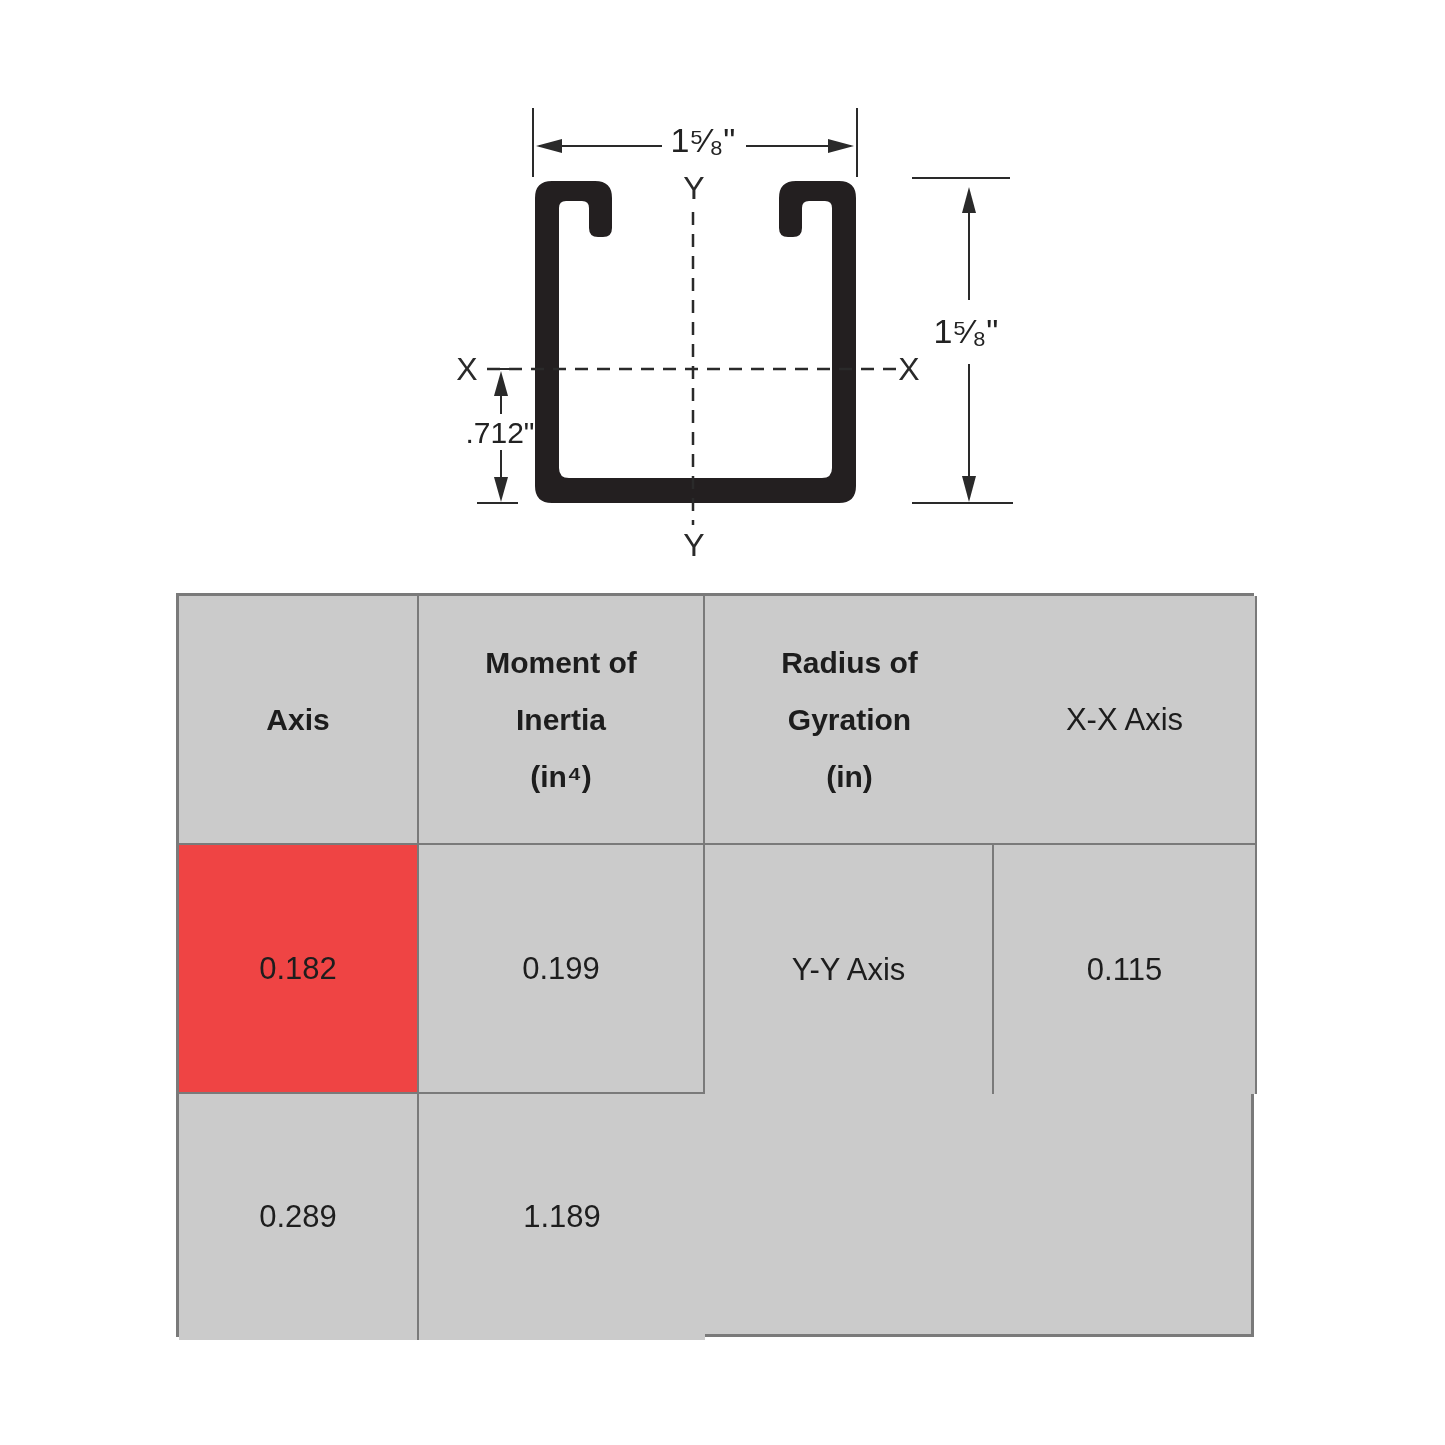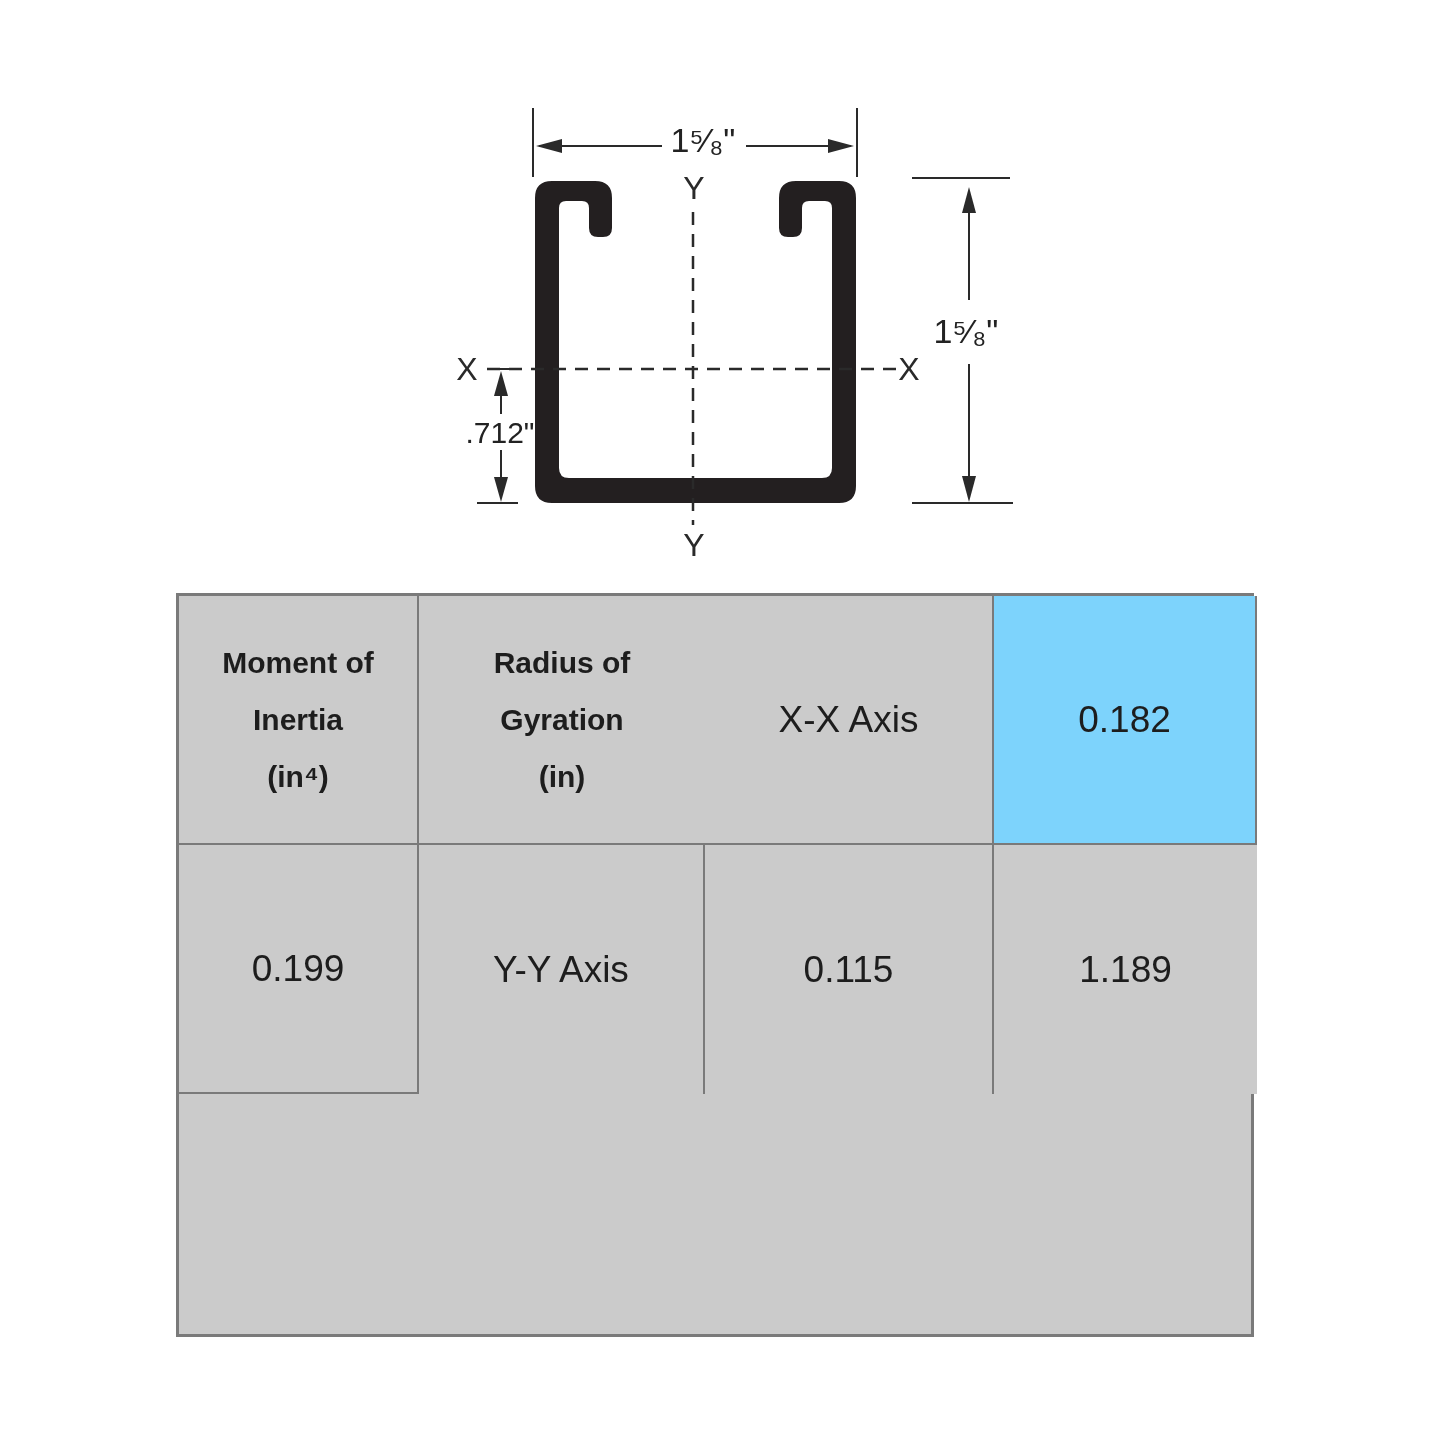--- a/index.html
+++ b/index.html
@@ -37,23 +37,23 @@
     border-right:2px solid #7a7a7a;
     border-bottom:2px solid #7a7a7a;
     box-sizing:border-box;
     display:flex;flex-direction:column;
     align-items:center;justify-content:center;
     text-align:center;
   }
   .cell.lastcol{border-right:none;text-align:right;}
   .cell.lastrow{border-bottom:none;}
   .g{background:#cbcbcb;}
-  .w{background:#7dd3fc;}
+  .w{background:#ef4444;}
   .hdr{font-weight:bold;font-size:30px;line-height:57px;}
-  .val{font-size:37px;}
+  .val{font-size:31px;}
 </style>
 </head>
 <body>
 
 <div class="canvas">
 
   <svg class="diagram" viewBox="0 0 1445 595">
 
     <path class="channel" d="
       M 535 198 Q 535 181 552 181
@@ -113,20 +113,23 @@
       <text class="axistxt" x="467" y="380" text-anchor="middle">X</text>
       <text class="axistxt" x="909" y="380" text-anchor="middle">X</text>
       <text class="axistxt" x="694" y="199" text-anchor="middle">Y</text>
       <text class="axistxt" x="694" y="556" text-anchor="middle">Y</text>
     </g>
   </svg>
 
   <div class="proptable">
 
     <div class="cell g hdr">
+      <div>Axis</div>
+    </div>
+    <div class="cell g hdr">
       <div>Moment of</div>
       <div>Inertia</div>
       <div>(in⁴)</div>
     </div>
     <div class="cell g hdr lastcol">
       <div>Radius of</div>
       <div>Gyration</div>
       <div>(in)</div>
     </div>
 
@@ -139,18 +142,21 @@
     <div class="cell g val">
       <div>0.199</div>
     </div>
 
     <div class="cell g val lastrow">
       <div>Y-Y Axis</div>
     </div>
     <div class="cell g val lastrow">
       <div>0.115</div>
     </div>
+    <div class="cell g val lastrow">
+      <div>0.289</div>
+    </div>
     <div class="cell g val lastrow lastcol">
       <div>1.189</div>
     </div>
 
   </div>
 </div>
 
 </body></html>

